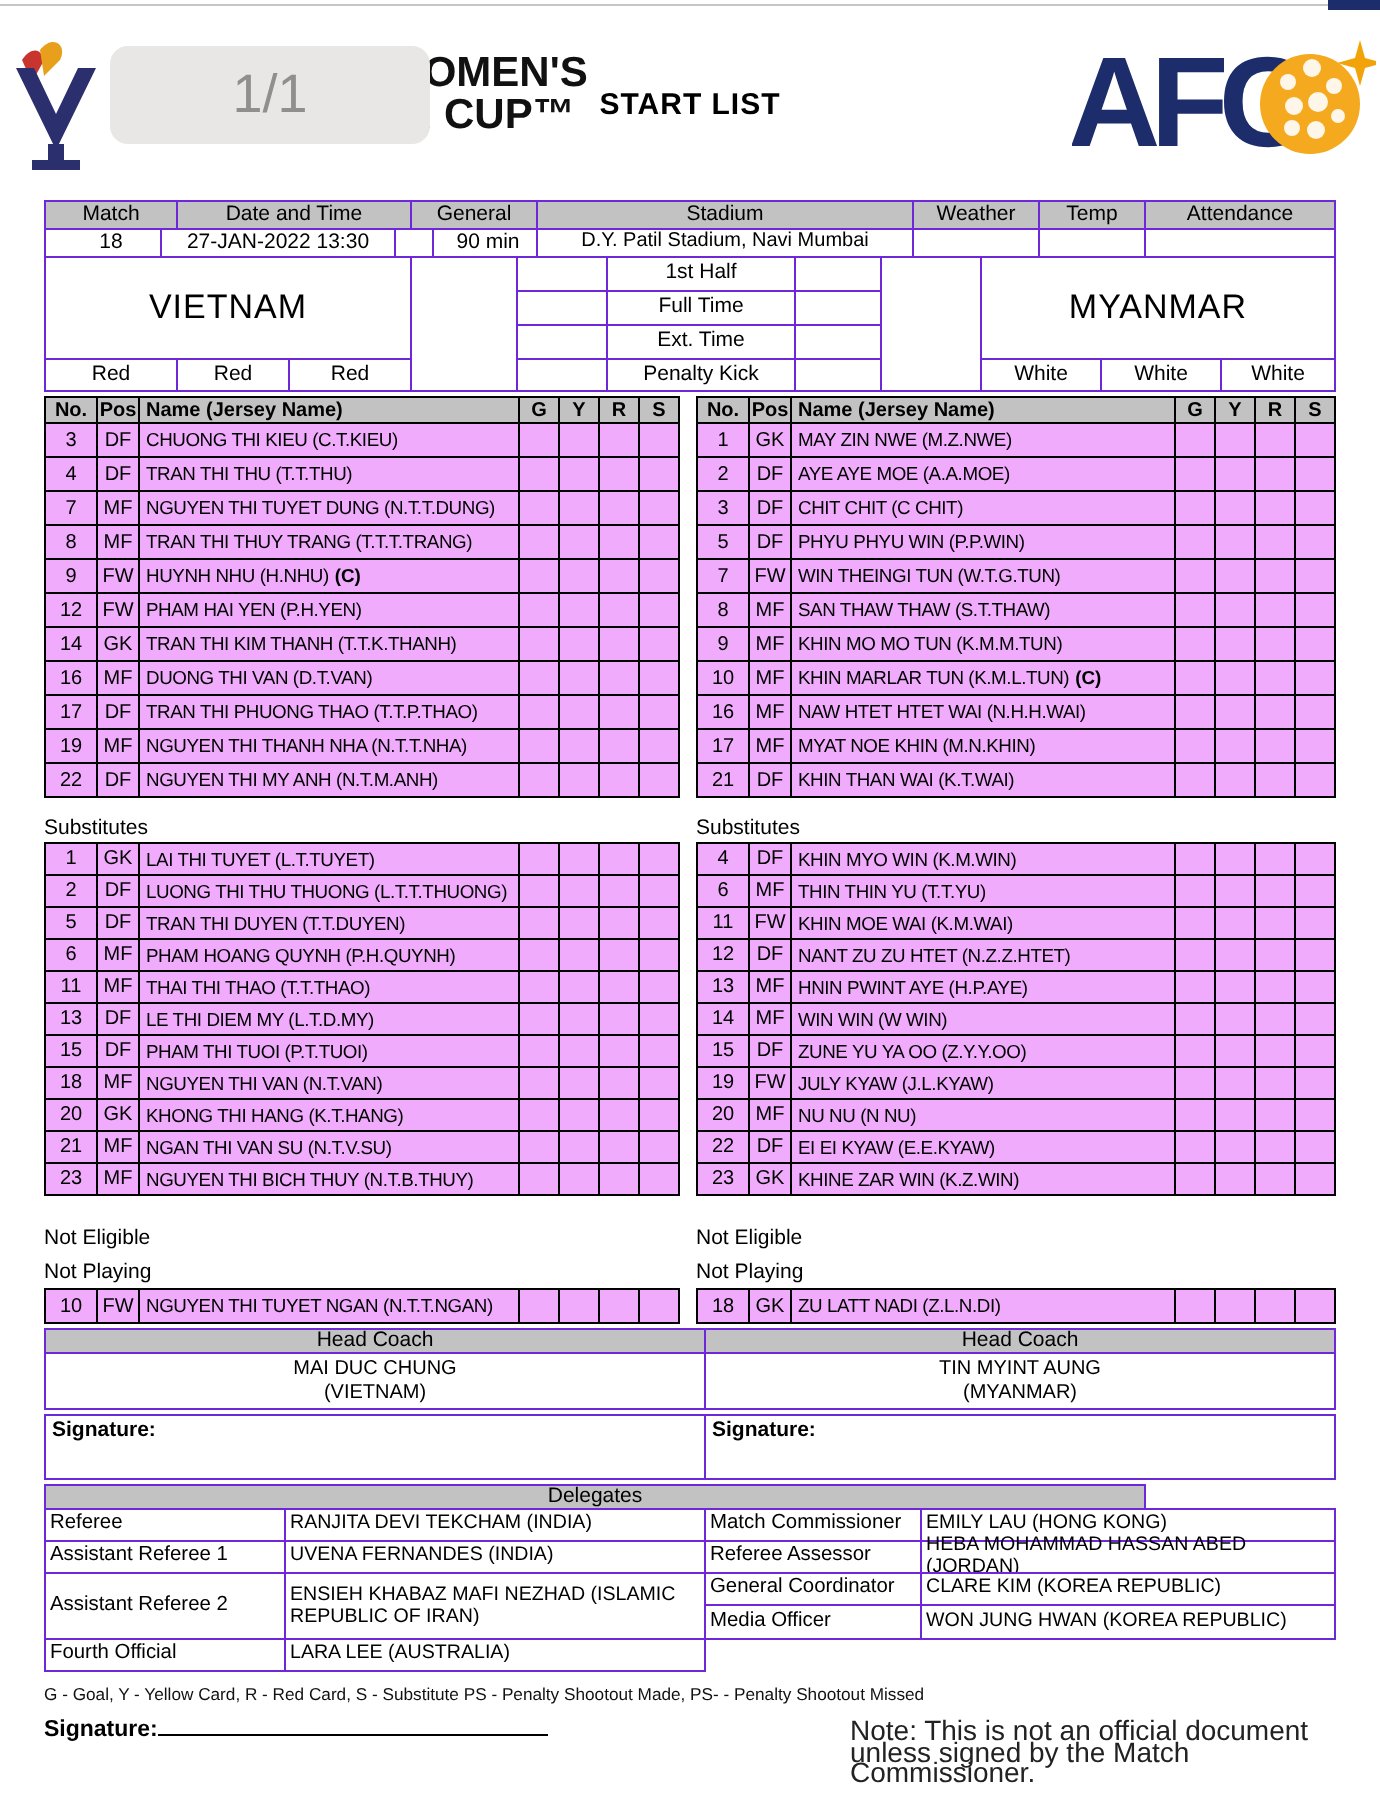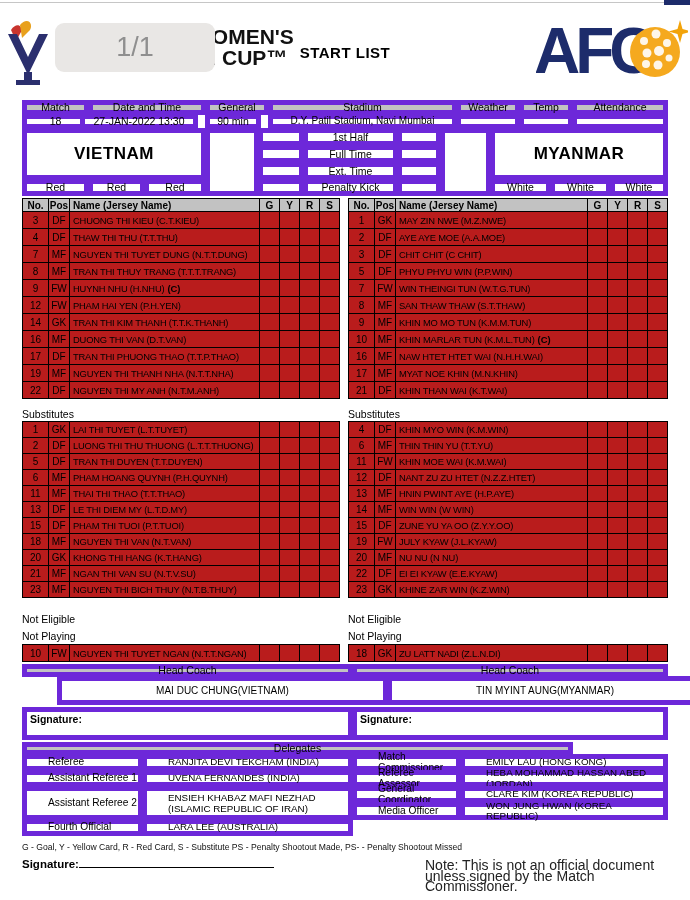--- a/index.html
+++ b/index.html
@@ -11,49 +11,49 @@
   .corner { top:0; right:0; width:26px; height:5px; background:#1d2c6b; }
 
   .logo-text { font-weight:bold; font-size:21px; letter-spacing:0; color:#111; z-index:1; white-space:nowrap; }
   .badge { left:55px; top:23px; width:160px; height:49px; background:#e9e7e5; border-radius:9px;
            z-index:5; display:flex; align-items:center; justify-content:center;
            color:#8f8f8f; font-size:27px; }
   .title { left:0; top:44px; width:690px; text-align:center; font-weight:bold; font-size:15px;
            letter-spacing:0.5px; z-index:2; }
 
   
-  .cell { position:absolute; box-sizing:border-box; border:5px solid #6d28d9; background:#fff;
+  .cell { position:absolute; box-sizing:border-box; border:1px solid #6d28d9; background:#fff;
           display:flex; align-items:center; justify-content:center; font-size:10.5px; line-height:1.05; }
   .hdr { background:#c2c2c2; }
-  .left-al { justify-content:flex-start; padding-left:21px; text-align:left; }
-  .team { font-size:17px; font-weight:bold; letter-spacing:0.5px;text-align:center; }
+  .left-al { justify-content:flex-start; padding-left:2px; text-align:left; }
+  .team { font-size:17px; font-weight:normal; letter-spacing:0.5px;text-align:center; }
   .small { font-size:10px; }
 
   .minfo  { position:absolute; left:22px; top:100px; width:646px; height:96px; }
   .coach  { position:absolute; left:22px; top:664px; width:646px; height:41px; }
   .sigrow { position:absolute; left:22px; top:707px; width:646px; height:33px; }
   .deleg  { position:absolute; left:22px; top:742px; width:646px; height:95px; }
 
   .lbl { position:absolute; font-size:10.5px; }
 
   
-  table.ptable { position:absolute; border-collapse:collapse; table-layout:fixed; background:#b91c1c; }
+  table.ptable { position:absolute; border-collapse:collapse; table-layout:fixed; background:#f0abfc; }
   table.ptable th, table.ptable td { border:1px solid #000; padding:0; box-sizing:border-box;
       font-size:10px; vertical-align:middle; overflow:hidden; }
   table.ptable th { background:#c2c2c2; font-weight:bold; height:13px; }
   table.ptable th.name, table.ptable td.name { text-align:left; padding-left:3px; }
   table.ptable td { height:17px; text-align:center; }
   table.sub td { height:16px; }
   td.name span { font-size:9.4px; letter-spacing:-0.2px; white-space:nowrap; }
   td.name b.cap { font-size:9.4px; margin-left:3px; }
 
   .tL { left:22px; }  .tR { left:348px; }
   .main { top:198px; } .subs { top:421px; } .np { top:644px; }
 
-  .coachbody { flex-direction:row; font-size:10px; line-height:12px;margin-left:35px; }
+  .coachbody { flex-direction:column; font-size:10px; line-height:12px; }
   .sigcell { align-items:flex-start; justify-content:flex-start; padding:2px 3px; font-weight:bold; }
 
   .dlabel { font-size:10.2px; }
   .dvalue { font-size:9.8px; }
   .wrap2 { white-space:normal; line-height:11px; }
 
   .legend { position:absolute; left:22px; top:842px; font-size:8.6px; color:#111; }
 
   .mc { position:absolute; left:22px; top:856px; font-weight:bold; font-size:11.5px; line-height:15px; }
   .mc .sig-line { display:inline-block; width:195px; border-bottom:1.6px solid #000; height:11px; }
@@ -101,21 +101,21 @@
     <div class="cell hdr" style="left:0;top:0;width:67px;height:15px">Match</div>
     <div class="cell hdr" style="left:66px;top:0;width:118px;height:15px">Date and Time</div>
     <div class="cell hdr" style="left:183px;top:0;width:64px;height:15px">General</div>
     <div class="cell hdr" style="left:246px;top:0;width:189px;height:15px">Stadium</div>
     <div class="cell hdr" style="left:434px;top:0;width:64px;height:15px">Weather</div>
     <div class="cell hdr" style="left:497px;top:0;width:54px;height:15px">Temp</div>
     <div class="cell hdr" style="left:550px;top:0;width:96px;height:15px">Attendance</div>
 
     <div class="cell" style="left:0;top:14px;width:67px;height:15px">18</div>
     <div class="cell" style="left:58px;top:14px;width:118px;height:15px">27-JAN-2022 13:30</div>
-    <div class="cell" style="left:183px;top:14px;width:56px;height:15px">90 min</div>
+    <div class="cell" style="left:194px;top:14px;width:56px;height:15px">90 min</div>
     <div class="cell small" style="left:246px;top:14px;width:189px;height:15px">D.Y. Patil Stadium, Navi Mumbai</div>
     <div class="cell" style="left:434px;top:14px;width:64px;height:15px"></div>
     <div class="cell" style="left:497px;top:14px;width:54px;height:15px"></div>
     <div class="cell" style="left:550px;top:14px;width:96px;height:15px"></div>
 
     <div class="cell team" style="left:0;top:28px;width:184px;height:52px">VIETNAM</div>
     <div class="cell team" style="left:468px;top:28px;width:178px;height:52px">MYANMAR</div>
 
     <div class="cell" style="left:183px;top:28px;width:54px;height:68px"></div>
     <div class="cell" style="left:418px;top:28px;width:51px;height:68px"></div>
@@ -172,21 +172,21 @@
         <td>DF</td>
         <td class="name"><span>CHUONG THI KIEU (C.T.KIEU)</span><b class="cap"></b></td>
         <td></td>
         <td></td>
         <td></td>
         <td></td>
       </tr>
         <tr>
         <td>4</td>
         <td>DF</td>
-        <td class="name"><span>THAW THI THU (T.T.THU)</span><b class="cap"></b></td>
+        <td class="name"><span>TRAN THI THU (T.T.THU)</span><b class="cap"></b></td>
         <td></td>
         <td></td>
         <td></td>
         <td></td>
       </tr>
         <tr>
         <td>7</td>
         <td>MF</td>
         <td class="name"><span>NGUYEN THI TUYET DUNG (N.T.T.DUNG)</span><b class="cap"></b></td>
         <td></td>

